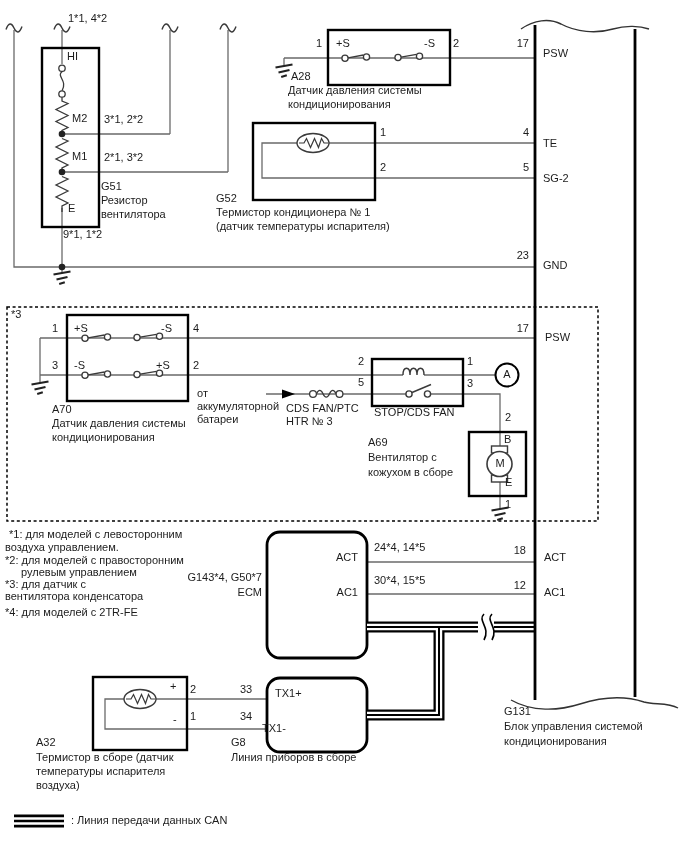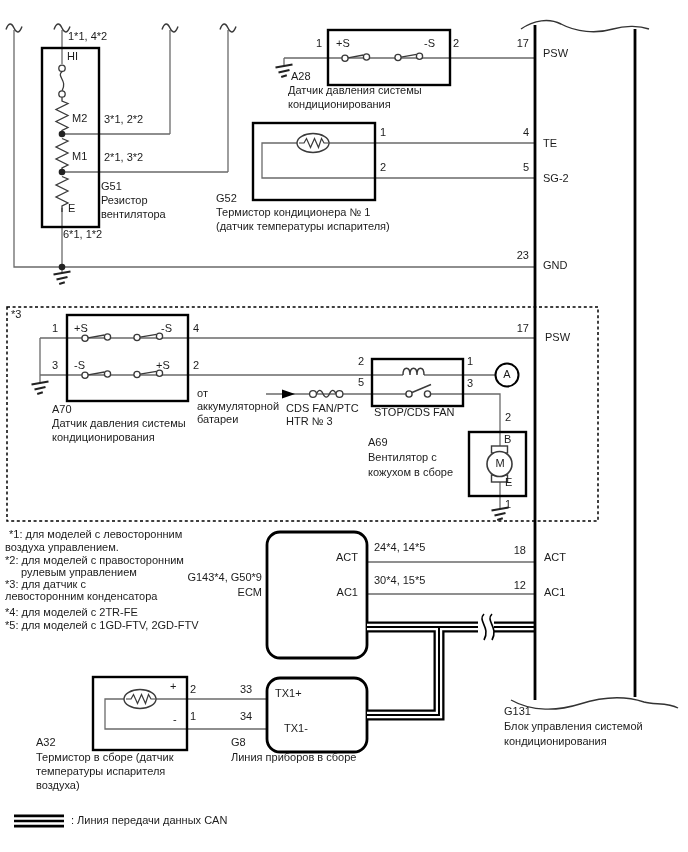--- a/index.html
+++ b/index.html
@@ -164,31 +164,31 @@
     <path d="M511 700 C532 712 558 711 580 704 C602 697 623 695 644 702 C654 705 668 702 678 708" stroke="#333" stroke-width="1.4"></path>
   </g>
 
   <g fill="none">
     <path d="M14 821 H64" stroke="#000" stroke-width="13"></path>
     <path d="M14 821 H64" stroke="#fff" stroke-width="7.4"></path>
     <path d="M14 821 H64" stroke="#000" stroke-width="2.6"></path>
   </g>
 </svg>
 
-<div class="t" style="left:68px;top:30px">1*1, 4*2</div>
+<div class="t" style="left:68px;top:12px">1*1, 4*2</div>
 <div class="t" style="left:67px;top:50px">HI</div>
 <div class="t" style="left:72px;top:112px">M2</div>
 <div class="t" style="left:104px;top:113px">3*1, 2*2</div>
 <div class="t" style="left:72px;top:150px">M1</div>
 <div class="t" style="left:104px;top:151px">2*1, 3*2</div>
 <div class="t" style="left:101px;top:180px">G51</div>
 <div class="t" style="left:101px;top:194px">Резистор</div>
 <div class="t" style="left:101px;top:208px">вентилятора</div>
 <div class="t" style="left:68px;top:202px">E</div>
-<div class="t" style="left:63px;top:228px">6*1, 1*2</div>
+<div class="t" style="left:63px;top:228px">9*1, 1*2</div>
 
 <div class="t r" style="left:302px;top:37px;width:20px">1</div>
 <div class="t" style="left:336px;top:37px">+S</div>
 <div class="t" style="left:424px;top:37px">-S</div>
 <div class="t" style="left:453px;top:37px">2</div>
 <div class="t" style="left:291px;top:70px">A28</div>
 <div class="t" style="left:288px;top:84px">Датчик давления системы</div>
 <div class="t" style="left:288px;top:98px">кондиционирования</div>
 
 <div class="t r" style="left:503px;top:37px;width:26px">17</div>
@@ -244,43 +244,42 @@
 <div class="t" style="left:505px;top:498px">1</div>
 <div class="t" style="left:368px;top:436px">A69</div>
 <div class="t" style="left:368px;top:451px">Вентилятор с</div>
 <div class="t" style="left:368px;top:466px">кожухом в сборе</div>
 
 <div class="t" style="left:9px;top:528px">*1: для моделей с левосторонним</div>
 <div class="t" style="left:5px;top:541px">воздуха управлением.</div>
 <div class="t" style="left:5px;top:554px">*2: для моделей с правосторонним</div>
 <div class="t" style="left:21px;top:566px">рулевым управлением</div>
 <div class="t" style="left:5px;top:578px">*3: для датчик с</div>
-<div class="t" style="left:5px;top:590px">левосторонним конденсатора</div>
+<div class="t" style="left:5px;top:590px">вентилятора конденсатора</div>
 <div class="t" style="left:5px;top:606px">*4: для моделей с 2TR-FE</div>
-<div class="t" style="left:5px;top:619px">*5: для моделей с 1GD-FTV, 2GD-FTV</div>
-
-<div class="t r" style="left:152px;top:571px;width:110px">G143*4, G50*9</div>
+
+<div class="t r" style="left:152px;top:571px;width:110px">G143*4, G50*7</div>
 <div class="t r" style="left:152px;top:586px;width:110px">ECM</div>
 <div class="t r" style="left:320px;top:551px;width:38px">ACT</div>
 <div class="t r" style="left:320px;top:586px;width:38px">AC1</div>
 <div class="t" style="left:374px;top:541px">24*4, 14*5</div>
 <div class="t" style="left:374px;top:574px">30*4, 15*5</div>
 <div class="t r" style="left:500px;top:544px;width:26px">18</div>
 <div class="t" style="left:544px;top:551px">ACT</div>
 <div class="t r" style="left:500px;top:579px;width:26px">12</div>
 <div class="t" style="left:544px;top:586px">AC1</div>
 
 <div class="t" style="left:170px;top:680px">+</div>
 <div class="t" style="left:190px;top:683px">2</div>
 <div class="t" style="left:240px;top:683px">33</div>
 <div class="t" style="left:173px;top:713px">-</div>
 <div class="t" style="left:190px;top:710px">1</div>
 <div class="t" style="left:240px;top:710px">34</div>
 <div class="t" style="left:275px;top:687px">TX1+</div>
-<div class="t" style="left:284px;top:722px">TX1-</div>
+<div class="t" style="left:262px;top:722px">TX1-</div>
 <div class="t" style="left:36px;top:736px">A32</div>
 <div class="t" style="left:36px;top:751px">Термистор в сборе (датчик</div>
 <div class="t" style="left:36px;top:765px">температуры испарителя</div>
 <div class="t" style="left:36px;top:779px">воздуха)</div>
 <div class="t" style="left:231px;top:736px">G8</div>
 <div class="t" style="left:231px;top:751px">Линия приборов в сборе</div>
 
 <div class="t" style="left:504px;top:705px">G131</div>
 <div class="t" style="left:504px;top:720px">Блок управления системой</div>
 <div class="t" style="left:504px;top:735px">кондиционирования</div>

